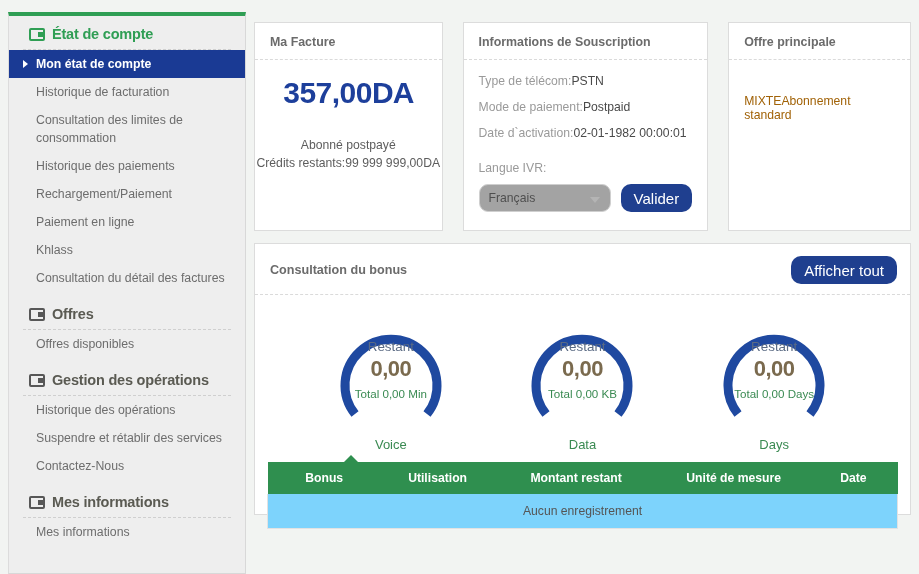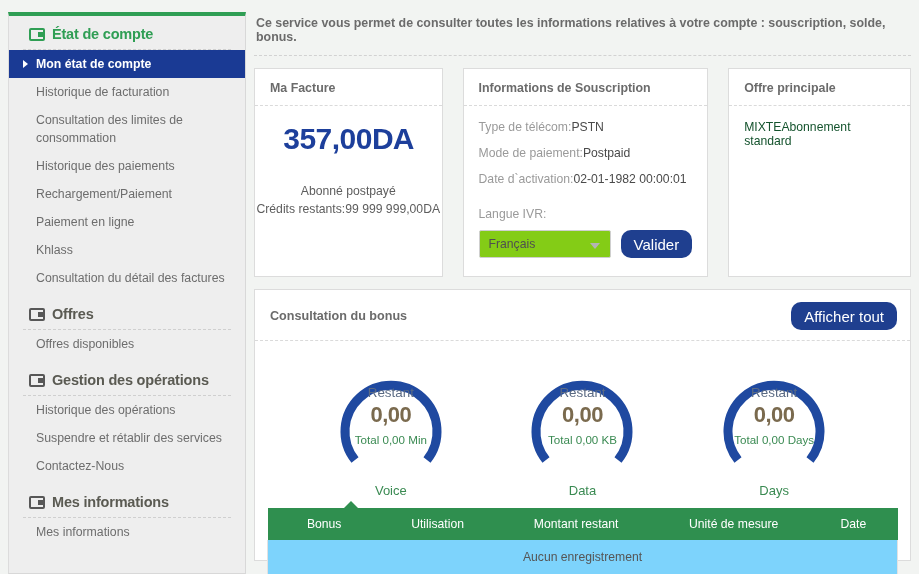--- a/index.html
+++ b/index.html
@@ -154,26 +154,26 @@
     font-size: 12.2px;
     color: #9a9a9a;
     margin-top: 20px;
     margin-bottom: 9px;
   }
   .ivr-row { display: flex; align-items: center; gap: 10px; }
   .sel {
     position: relative;
     width: 132px; height: 28px;
     border: 1px solid #cfcfcf;
-    background: #84cc16;
+    background: #a3a3a3;
     font-size: 12.2px;
     color: #4f4f4f;
     line-height: 26px;
     padding-left: 9px;
-    border-radius: 2px;
+    border-radius: 9px;
   }
   .sel .chev {
     position: absolute;
     right: 10px; top: 12px;
     width: 0; height: 0;
     border-left: 5px solid transparent;
     border-right: 5px solid transparent;
     border-top: 6px solid #b4b4b4;
   }
   .btn-blue {
@@ -183,22 +183,22 @@
     font-weight: normal;
     border: none;
     border-radius: 10px;
     height: 28px;
     padding: 0 13px;
     cursor: pointer;
     font-family: "Liberation Sans", sans-serif;
   }
   .offre-text {
     font-size: 12.2px;
-    color: #14532d;
-    margin-top: 0;
+    color: #a16207;
+    margin-top: 20px;
   }
 
   
   #bonus-panel {
     margin-top: 12px;
     background: #ffffff;
     border: 1px solid #dcdcdc;
     height: 272px;
     position: relative;
   }
@@ -265,21 +265,21 @@
   }
   table.bonus-table {
     width: 100%;
     border-collapse: collapse;
     table-layout: fixed;
   }
   table.bonus-table thead th {
     background: #2f8f4f;
     color: #ffffff;
     font-size: 12.2px;
-    font-weight: normal;
+    font-weight: bold;
     padding: 9px 6px;
     text-align: center;
   }
   table.bonus-table tbody td {
     border: 1px solid #e2e2e2;
     border-top: none;
     font-size: 12.2px;
     color: #555555;
     text-align: center;
     padding: 10px 6px;
@@ -331,21 +331,20 @@
       <span class="wallet-icon"></span>
       <span class="side-section-title">Mes informations</span>
     </div>
     <div class="side-divider"></div>
     <div class="side-item">Mes informations</div>
 
   </div>
 
   <div id="main">
 
-    <div class="intro">Ce service vous permet de consulter toutes les informations relatives à votre compte : souscription, solde, bonus.</div>
 
     <div class="cards-row">
 
       <div class="card" id="card-facture">
         <div class="card-title">Ma Facture</div>
         <div class="amount">
           <span>357,00</span><span class="cur">DA</span>
         </div>
         <div class="facture-sub">
           <div>Abonné postpayé</div>

